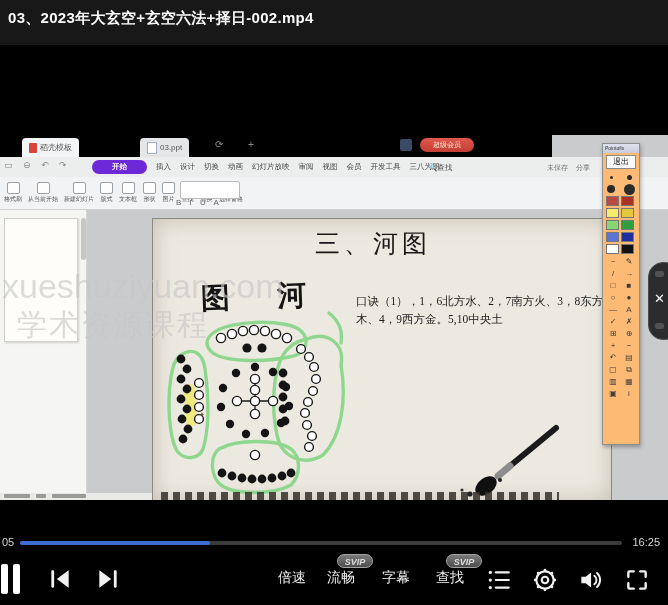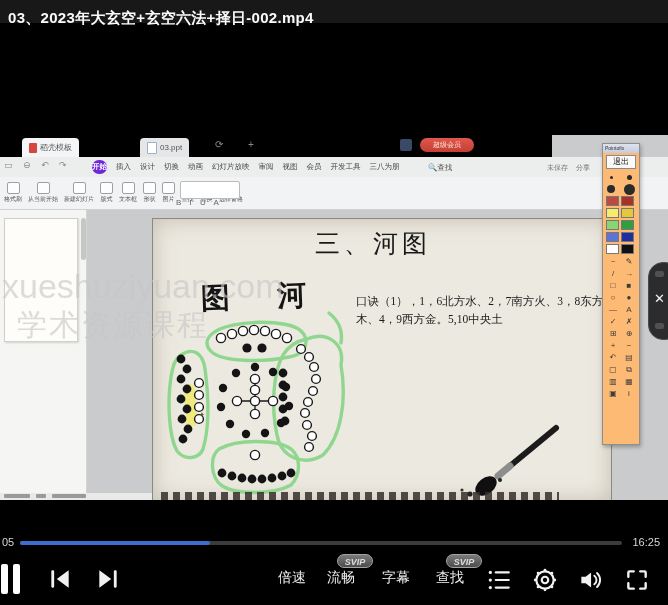--- a/index.html
+++ b/index.html
@@ -1,40 +1,40 @@
 <!DOCTYPE html>
 <html><head>
 <meta charset="utf-8">
 <style>
   html,body{margin:0;padding:0;background:#000;}
   #stage{position:relative;width:668px;height:605px;background:#000;overflow:hidden;
          font-family:"Liberation Sans","DejaVu Sans",sans-serif;}
   
-  #titlebar{position:absolute;left:0;top:0;width:668px;height:23px;background:#181818;}
+  #titlebar{position:absolute;left:0;top:0;width:668px;height:45px;background:#181818;}
   #titlebar .t{position:absolute;left:8px;top:9px;color:#fafafa;font-size:15px;font-weight:bold;letter-spacing:.3px;}
   
   #video{position:absolute;left:0;top:135px;width:668px;height:365px;background:#c9cbcd;overflow:hidden;}
   
   .tabbar{position:absolute;left:0;top:0;width:552px;height:22px;background:#000000;border-bottom:5px solid #b91c1c;}
   .tab{position:absolute;top:3px;height:19px;border-radius:4px 4px 0 0;font-size:8px;color:#555;display:flex;align-items:center;gap:3px;padding:0 7px;}
   .tab.home{left:22px;background:#f4f5f6;}
   .tab.file{left:140px;background:#e4e6e8;}
   .docicon{width:8px;height:10px;border-radius:1px;display:inline-block;}
   .tab.home .docicon{background:#d8453c;}
   .tab.file .docicon{background:#fff;border:1px solid #9ab0c8;}
   .tabmisc{position:absolute;top:4px;font-size:10px;color:#888;}
   .vippill{position:absolute;right:78px;top:3px;width:54px;height:14px;border-radius:8px;
            background:linear-gradient(#e2574b,#c23f35);color:#ffe9d8;font-size:7px;line-height:14px;text-align:center;}
   .msgicon{position:absolute;right:140px;top:4px;width:12px;height:12px;background:#3a4a66;border-radius:2px;}
   
   .menubar{position:absolute;left:0;top:22px;width:668px;height:20px;background:#eceded;border-bottom:1px solid #dcdddd;}
   .qaticons{position:absolute;left:4px;top:3px;font-size:9px;color:#8a8a8a;letter-spacing:4px;}
   .menulist{position:absolute;left:92px;top:0;height:20px;display:flex;align-items:center;gap:9px;}
   .menulist span{font-size:7.5px;color:#474747;white-space:nowrap;}
-  .menulist span.active{background:#6d28d9;color:#fff;border-radius:8px;padding:2px 0;font-weight:bold;}
+  .menulist span.active{background:#6d28d9;color:#fff;border-radius:8px;padding:2px 20px;font-weight:bold;}
   .menufind{position:absolute;left:428px;top:6px;font-size:7.5px;color:#474747;}
   .menuright{position:absolute;right:78px;top:6px;font-size:7px;color:#777;display:flex;gap:8px;white-space:nowrap;}
   
   .toolbar{position:absolute;left:0;top:42px;width:668px;height:33px;background:#f2f3f4;border-bottom:1px solid #cfd1d3;display:flex;align-items:center;padding-left:4px;box-sizing:border-box;gap:6px;}
   .tbitem{display:inline-flex;flex-direction:column;align-items:center;gap:1px;}
   .tbicon{width:11px;height:10px;border:1px solid #9aa0a6;border-radius:2px;background:#fdfdfd;}
   .tbitem b{font-size:6px;color:#555;font-weight:normal;white-space:nowrap;}
   .fontbox{width:58px;height:16px;border:1px solid #bbb;background:#fff;border-radius:2px;margin:0 4px;}
   .biu{font-size:8px;color:#666;letter-spacing:3px;}
   

